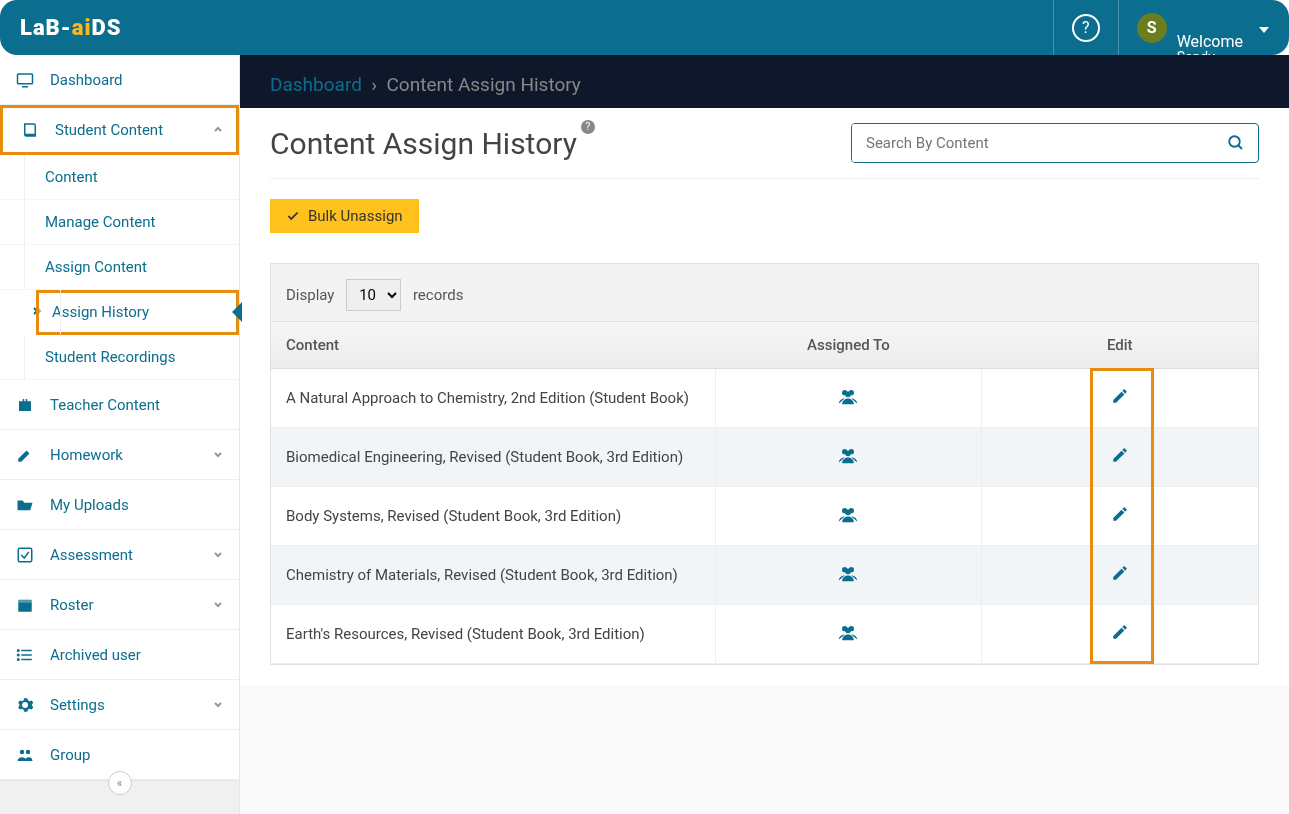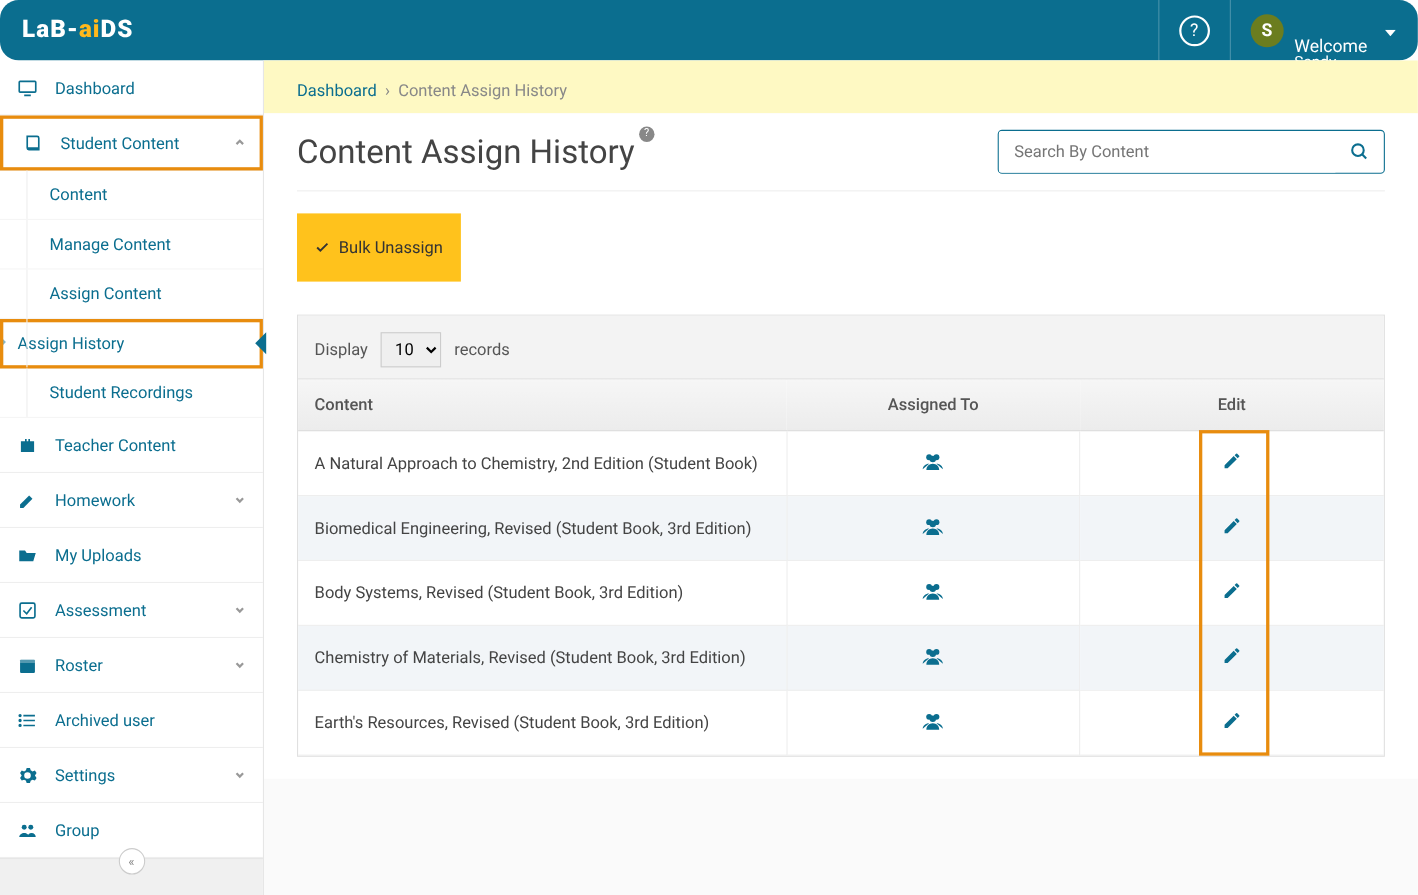--- a/index.html
+++ b/index.html
@@ -18,37 +18,37 @@
 .user .caret { margin-left:16px; }
 
 .layout { display:flex; }
 .sidebar { width:240px; border-right:1px solid #e6e6e6; background:#fff; flex-shrink:0; position:relative; }
 .nav-item { display:flex; align-items:center; padding:0 15px; height:50px; border-bottom:1px solid #eee; color:#0b6e8f; cursor:pointer; font-size:15px; }
 .nav-item .icon { width:20px; margin-right:15px; display:flex; align-items:center; justify-content:center; }
 .nav-item.expandable .chev { margin-left:auto; color:#999; }
 .nav-sub { padding-left:45px; height:45px; display:flex; align-items:center; color:#0b6e8f; font-size:15px; border-bottom:1px solid #f5f5f5; cursor:pointer; position:relative; }
 .nav-sub::before { content:""; position:absolute; left:24px; top:0; bottom:0; width:1px; background:#eee; }
 .highlight { outline:3px solid #e88c0e; outline-offset:-3px;padding-left:20px; }
-.nav-sub.active { position:relative; }
+.nav-sub.active { position:relative;margin-left:36px; }
 .nav-sub.active::after { content:""; position:absolute; right:-3px; top:50%; transform:translateY(-50%); border:10px solid transparent; border-right-color:#0b6e8f; }
 .collapse-wrap { height:36px; background:#f0f0f0; border-top:1px solid #e6e6e6; position:relative; }
 .collapse-btn { position:absolute; left:50%; top:-10px; transform:translateX(-50%);width:24px; height:24px; border-radius:50%; border:1px solid #ccc; background:#fff; display:flex; align-items:center; justify-content:center; color:#888; cursor:pointer; font-size:12px; }
 
 .main { flex:1; padding:0; background:#fafafa; }
-.breadcrumb { padding:18px 30px 12px; font-size:15px; color:#888; background:#fef9c3; }
+.breadcrumb { padding:18px 30px 12px; font-size:19px; color:#888; background:#0f172a; }
 .breadcrumb a { color:#0b6e8f; text-decoration:none; }
 .content-wrap { background:#fff; margin:0; padding:0 30px 20px; }
 .title-row { display:flex; align-items:center; padding:15px 0; border-bottom:1px solid #eee; }
 h1 { font-size:30px; font-weight:400; color:#444; position:relative; }
 h1 .qmark { position:absolute; top:-6px; right:-18px; width:14px; height:14px; border-radius:50%; background:#888; color:#fff; font-size:10px; display:flex; align-items:center; justify-content:center; }
-.search { margin-left:auto; width:352px; display:flex; border:1px solid #0b6e8f; border-radius:4px; overflow:hidden; }
+.search { margin-left:auto; width:408px; display:flex; border:1px solid #0b6e8f; border-radius:4px; overflow:hidden; }
 .search input { flex:1; border:none; padding:10px 14px; font-size:15px; outline:none; }
 .search .sbtn { width:44px; display:flex; align-items:center; justify-content:center; color:#0b6e8f; cursor:pointer; }
 
-.bulk { margin:20px 0 30px; display:inline-flex; align-items:center; background:#ffc21c; color:#333; padding:22px 16px; font-size:15px; cursor:pointer; }
+.bulk { margin:20px 0 30px; display:inline-flex; align-items:center; background:#ffc21c; color:#333; padding:8px 16px; font-size:15px; cursor:pointer; }
 .bulk svg { margin-right:8px; }
 
 .table-box { border:1px solid #e0e0e0; }
 .table-head { padding:15px 15px 10px; background:#f3f3f3; border-bottom:1px solid #e0e0e0; font-size:15px; color:#555; }
 .table-head select { padding:5px 8px; margin:0 8px; border:1px solid #ccc; font-size:15px; }
 table { width:100%; border-collapse:collapse; }
 th { text-align:left; padding:14px 15px; background:linear-gradient(#f6f6f6,#ececec); color:#555; font-weight:500; font-size:15px; border-bottom:1px solid #ddd; }
 th:nth-child(2),th:nth-child(3),td:nth-child(2),td:nth-child(3) { text-align:center; }
 td { padding:18px 15px; font-size:15px; color:#444; vertical-align:middle; border-bottom:1px solid #eee; border-right:1px solid #eee; }
 td:last-child { border-right:none; }

